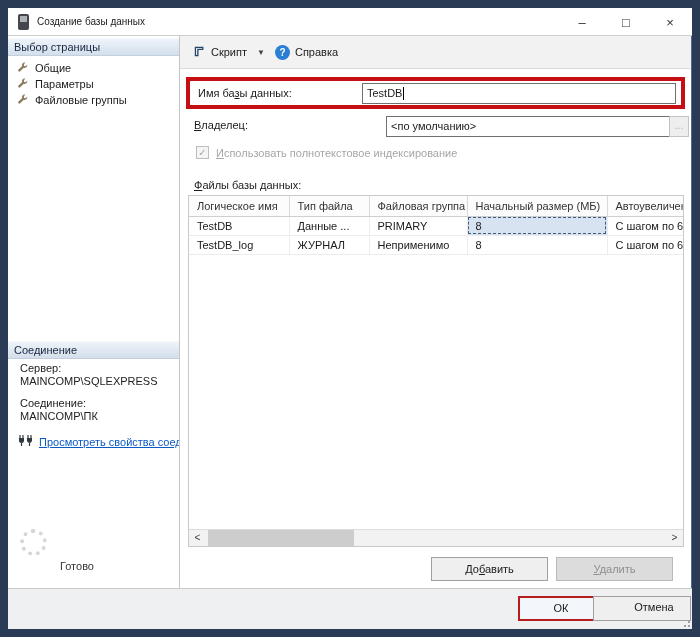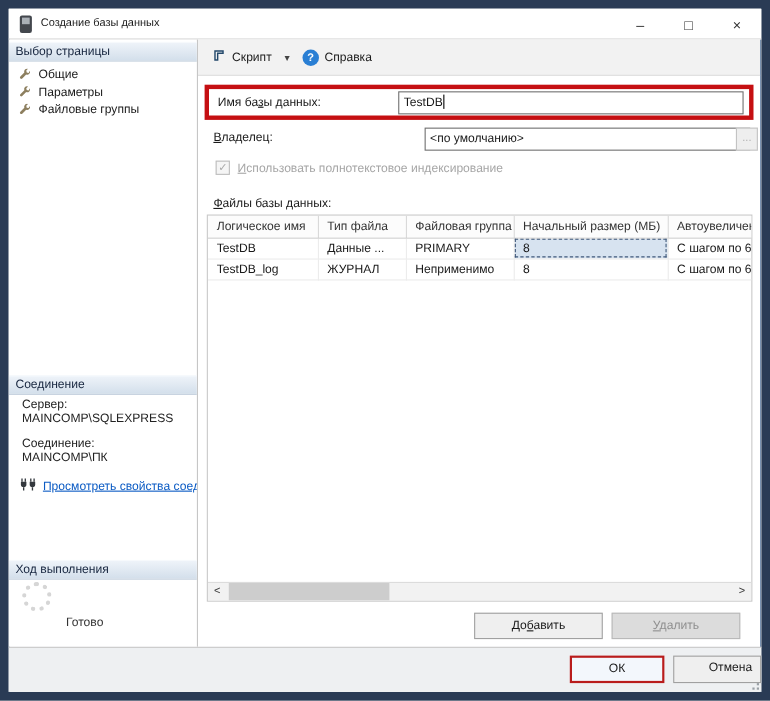--- a/index.html
+++ b/index.html
@@ -77,21 +77,21 @@
   .hs-left { left:0; } .hs-right { right:0; }
   .hs-thumb { position:absolute; left:19px; top:0; width:146px; height:16px; background:#cdcdcd; cursor:default; }
 
   .btn { border:1px solid #a0a0a0; background:#efefef; text-align:center; cursor:default; }
   .add-btn { position:absolute; left:251px; top:488px; width:117px; height:24px; line-height:22px; }
   .remove-btn { position:absolute; left:376px; top:488px; width:117px; height:24px; line-height:22px; background:#dcdcdc; border-color:#b9b9b9; color:#8f8f8f; }
 
   
   .footer { position:relative; height:41px; background:#eef0f2; border-top:1px solid #c9c9c9; }
   .ok-btn { position:absolute; left:510px; top:7px; width:86px; height:25px; line-height:20px; border:2px solid #b91c1c; background:#f3f7fc; }
-  .cancel-btn { position:absolute; left:604px; top:7px; width:80px; height:25px; line-height:21px;padding-left:24px; }
+  .cancel-btn { position:absolute; left:585px; top:7px; width:98px; height:25px; line-height:21px;padding-left:24px; }
   .grip { position:absolute; right:2px; bottom:2px; width:10px; height:10px; cursor:default; }
   .grip i { position:absolute; width:2px; height:2px; background:#9aa0a6; }
   .grip i:nth-child(1){right:0;bottom:0}.grip i:nth-child(2){right:4px;bottom:0}.grip i:nth-child(3){right:0;bottom:4px}
 </style>
 </head>
 <body>
 
 <div class="window">
   <div class="inner">
 
@@ -153,23 +153,20 @@
               <path d="M1 4h5v2.5a2.5 2.5 0 0 1-5 0z" fill="#33383d"></path>
                 <path d="M3.5 9v3" stroke="#33383d" stroke-width="1.2"></path>
               <path d="M10 1v3M13 1v3" stroke="#33383d" stroke-width="1.2" fill="none"></path>
               <path d="M9 4h5v2.5a2.5 2.5 0 0 1-5 0z" fill="#33383d"></path>
                 <path d="M11.5 9v3" stroke="#33383d" stroke-width="1.2"></path>
             </svg>
           </span>
           <a class="conn-link">Просмотреть свойства соед</a>
         </div>
 
-        <div class="sec-prog">
-          <div class="sec-header">Ход выполнения</div>
-        </div>
         <div class="spinner"></div>
         <div class="status-text">Готово</div>
       </div>
 
       <div class="main">
 
         <div class="toolbar">
           <div class="tb-btn">
             <span>
               <svg width="13" height="13" viewBox="0 0 16 16">

